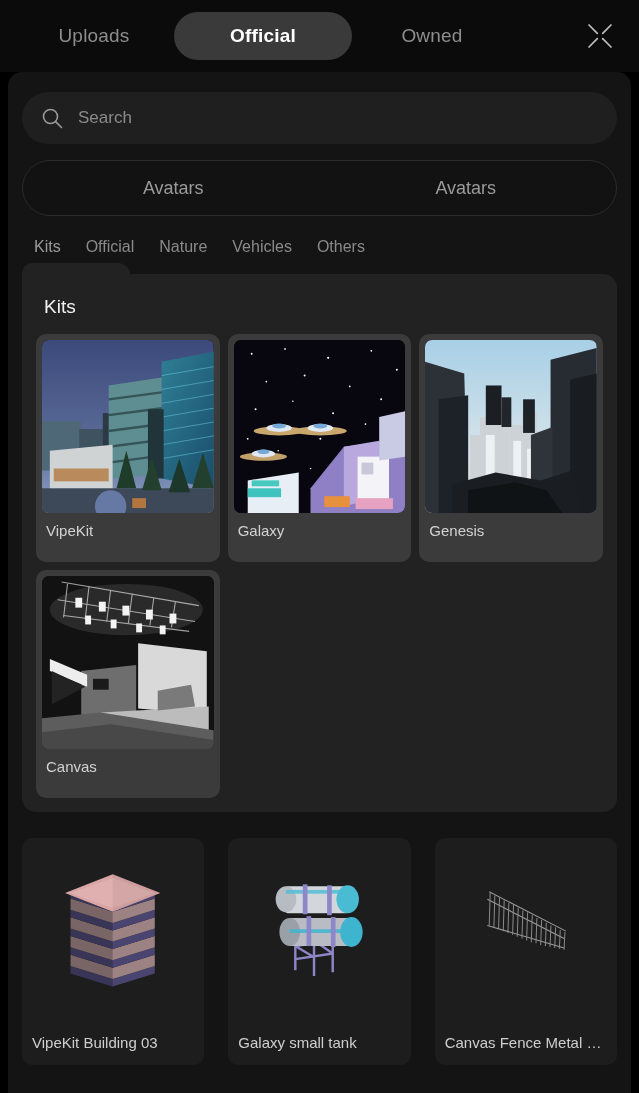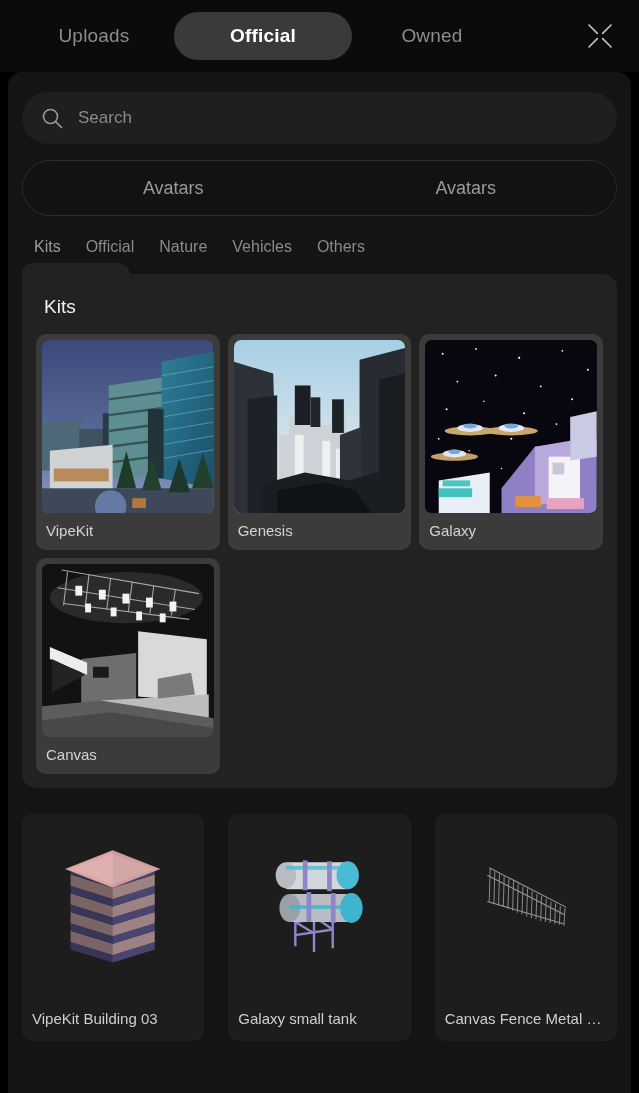--- a/index.html
+++ b/index.html
@@ -200,21 +200,21 @@
     width: 100%;
     height: 173px;
     border-radius: 7px;
     overflow: hidden;
     position: relative;
     background: #111;
   }
   .kit-label {
     font-size: 15px;
     color: #d2d2d2;
-    padding: 9px 4px 11px 4px;
+    padding: 9px 4px 23px 4px;
     white-space: nowrap;
     overflow: hidden;
     text-overflow: ellipsis;
   }
 
   
   .asset-row {
     margin-top: 26px;
     display: grid;
     grid-template-columns: repeat(3, 1fr);
@@ -348,63 +348,20 @@
                 <polygon points="86,112 96,150 76,150" fill="#1f3c2a"></polygon>
                 <polygon points="112,118 122,152 102,152" fill="#22402d"></polygon>
                 <polygon points="140,120 151,154 129,154" fill="#1d382a"></polygon>
                 <polygon points="164,114 175,150 153,150" fill="#22402d"></polygon>
               </g>
               <circle cx="70" cy="168" r="16" fill="#6f86b8" opacity=".8"></circle>
               <rect x="92" y="160" width="14" height="10" fill="#c77f3a" opacity=".85"></rect>
             </svg>
           </div>
           <div class="kit-label">VipeKit</div>
-        </div>
-
-        <div class="kit-card">
-          <div class="kit-thumb">
-            <svg width="100%" height="100%" viewBox="0 0 175 175" preserveAspectRatio="none">
-              <defs>
-                <linearGradient id="gnSky" x1="0" y1="0" x2="0" y2="1">
-                  <stop offset="0%" stop-color="#a8cfe6"></stop>
-                  <stop offset="65%" stop-color="#d6e4ea"></stop>
-                  <stop offset="100%" stop-color="#e8d9b6"></stop>
-                </linearGradient>
-              </defs>
-              <rect width="175" height="175" fill="url(#gnSky)"></rect>
-
-              <g fill="#cdd2d6">
-                <rect x="56" y="78" width="16" height="66"></rect>
-                <rect x="72" y="64" width="14" height="80"></rect>
-                <rect x="86" y="86" width="13" height="58"></rect>
-                <rect x="99" y="72" width="15" height="72"></rect>
-                <rect x="114" y="92" width="12" height="52"></rect>
-                <rect x="46" y="96" width="11" height="48"></rect>
-              </g>
-              <g fill="#eef1f3">
-                <rect x="62" y="96" width="9" height="48"></rect>
-                <rect x="90" y="102" width="8" height="42"></rect>
-                <rect x="104" y="110" width="9" height="34"></rect>
-              </g>
-
-              <rect x="62" y="46" width="16" height="40" fill="#1b1f24"></rect>
-              <rect x="78" y="58" width="10" height="30" fill="#22262b"></rect>
-              <rect x="100" y="60" width="12" height="34" fill="#1e2328"></rect>
-
-              <polygon points="0,22 40,34 44,175 0,175" fill="#2b3137"></polygon>
-              <polygon points="14,60 44,56 44,175 14,175" fill="#1d2228"></polygon>
-              <polygon points="128,20 175,8 175,175 128,175" fill="#262c32"></polygon>
-              <polygon points="148,40 175,34 175,175 148,175" fill="#191d22"></polygon>
-              <polygon points="108,96 130,88 130,175 108,175" fill="#2e343a"></polygon>
-
-              <polygon points="28,146 72,134 118,142 150,132 160,175 28,175" fill="#1a1e22"></polygon>
-              <polygon points="44,152 92,144 124,152 140,175 44,175" fill="#0f1316"></polygon>
-            </svg>
-          </div>
-          <div class="kit-label">Genesis</div>
         </div>
 
         <div class="kit-card">
           <div class="kit-thumb">
             <svg width="100%" height="100%" viewBox="0 0 175 175" preserveAspectRatio="none">
               <rect width="175" height="175" fill="#08060f"></rect>
               <g fill="#ffffff">
                 <circle cx="18" cy="14" r="1"></circle>
                   <circle cx="52" cy="9" r="0.9"></circle>
                 <circle cx="96" cy="18" r="1.1"></circle>
@@ -447,20 +404,63 @@
               <rect x="130" y="124" width="12" height="12" fill="#c8c8d8"></rect>
               <polygon points="148,78 175,72 175,118 148,122" fill="#c9cbe4"></polygon>
               <rect x="92" y="158" width="26" height="11" fill="#e8913c"></rect>
               <rect x="124" y="160" width="38" height="11" fill="#e6a2c0"></rect>
               <polygon points="14,142 66,134 66,175 14,175" fill="#e8eef5"></polygon>
               <rect x="14" y="150" width="34" height="9" fill="#3fc3bf"></rect>
               <rect x="18" y="142" width="28" height="6" fill="#48c9c0"></rect>
             </svg>
           </div>
           <div class="kit-label">Galaxy</div>
+        </div>
+
+        <div class="kit-card">
+          <div class="kit-thumb">
+            <svg width="100%" height="100%" viewBox="0 0 175 175" preserveAspectRatio="none">
+              <defs>
+                <linearGradient id="gnSky" x1="0" y1="0" x2="0" y2="1">
+                  <stop offset="0%" stop-color="#a8cfe6"></stop>
+                  <stop offset="65%" stop-color="#d6e4ea"></stop>
+                  <stop offset="100%" stop-color="#e8d9b6"></stop>
+                </linearGradient>
+              </defs>
+              <rect width="175" height="175" fill="url(#gnSky)"></rect>
+
+              <g fill="#cdd2d6">
+                <rect x="56" y="78" width="16" height="66"></rect>
+                <rect x="72" y="64" width="14" height="80"></rect>
+                <rect x="86" y="86" width="13" height="58"></rect>
+                <rect x="99" y="72" width="15" height="72"></rect>
+                <rect x="114" y="92" width="12" height="52"></rect>
+                <rect x="46" y="96" width="11" height="48"></rect>
+              </g>
+              <g fill="#eef1f3">
+                <rect x="62" y="96" width="9" height="48"></rect>
+                <rect x="90" y="102" width="8" height="42"></rect>
+                <rect x="104" y="110" width="9" height="34"></rect>
+              </g>
+
+              <rect x="62" y="46" width="16" height="40" fill="#1b1f24"></rect>
+              <rect x="78" y="58" width="10" height="30" fill="#22262b"></rect>
+              <rect x="100" y="60" width="12" height="34" fill="#1e2328"></rect>
+
+              <polygon points="0,22 40,34 44,175 0,175" fill="#2b3137"></polygon>
+              <polygon points="14,60 44,56 44,175 14,175" fill="#1d2228"></polygon>
+              <polygon points="128,20 175,8 175,175 128,175" fill="#262c32"></polygon>
+              <polygon points="148,40 175,34 175,175 148,175" fill="#191d22"></polygon>
+              <polygon points="108,96 130,88 130,175 108,175" fill="#2e343a"></polygon>
+
+              <polygon points="28,146 72,134 118,142 150,132 160,175 28,175" fill="#1a1e22"></polygon>
+              <polygon points="44,152 92,144 124,152 140,175 44,175" fill="#0f1316"></polygon>
+            </svg>
+          </div>
+          <div class="kit-label">Genesis</div>
         </div>
 
         <div class="kit-card">
           <div class="kit-thumb">
             <svg width="100%" height="100%" viewBox="0 0 175 175" preserveAspectRatio="none">
               <rect width="175" height="175" fill="#121212"></rect>
 
               <g stroke="#cfcfcf" stroke-width="1.1" opacity=".75">
                 <line x1="20" y1="6" x2="160" y2="30"></line>
                 <line x1="16" y1="24" x2="156" y2="46"></line>

